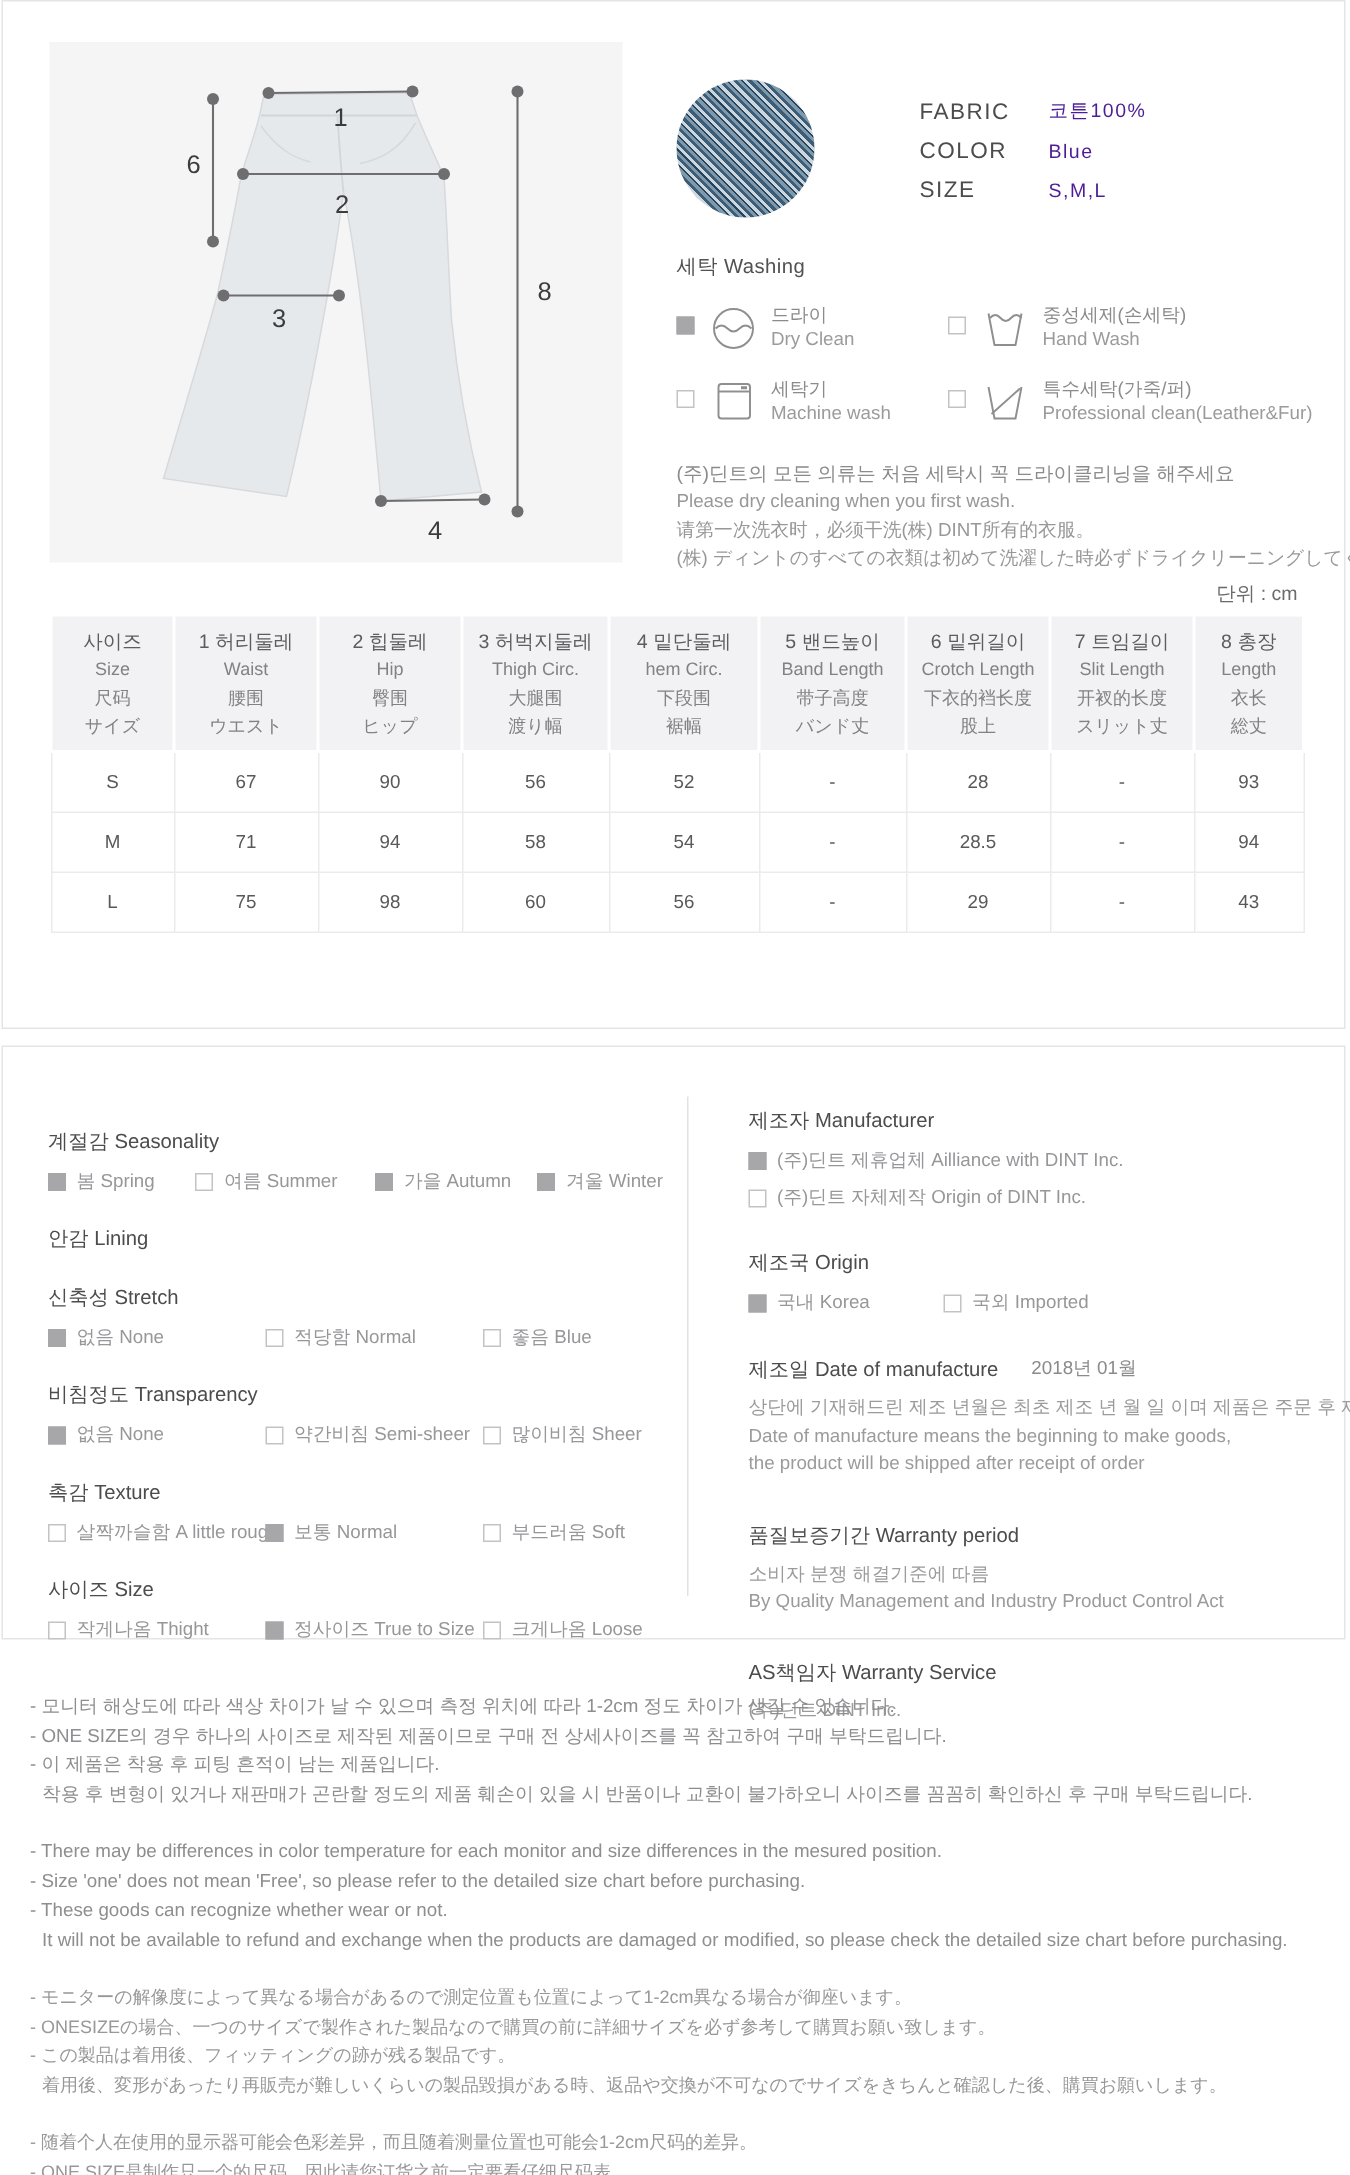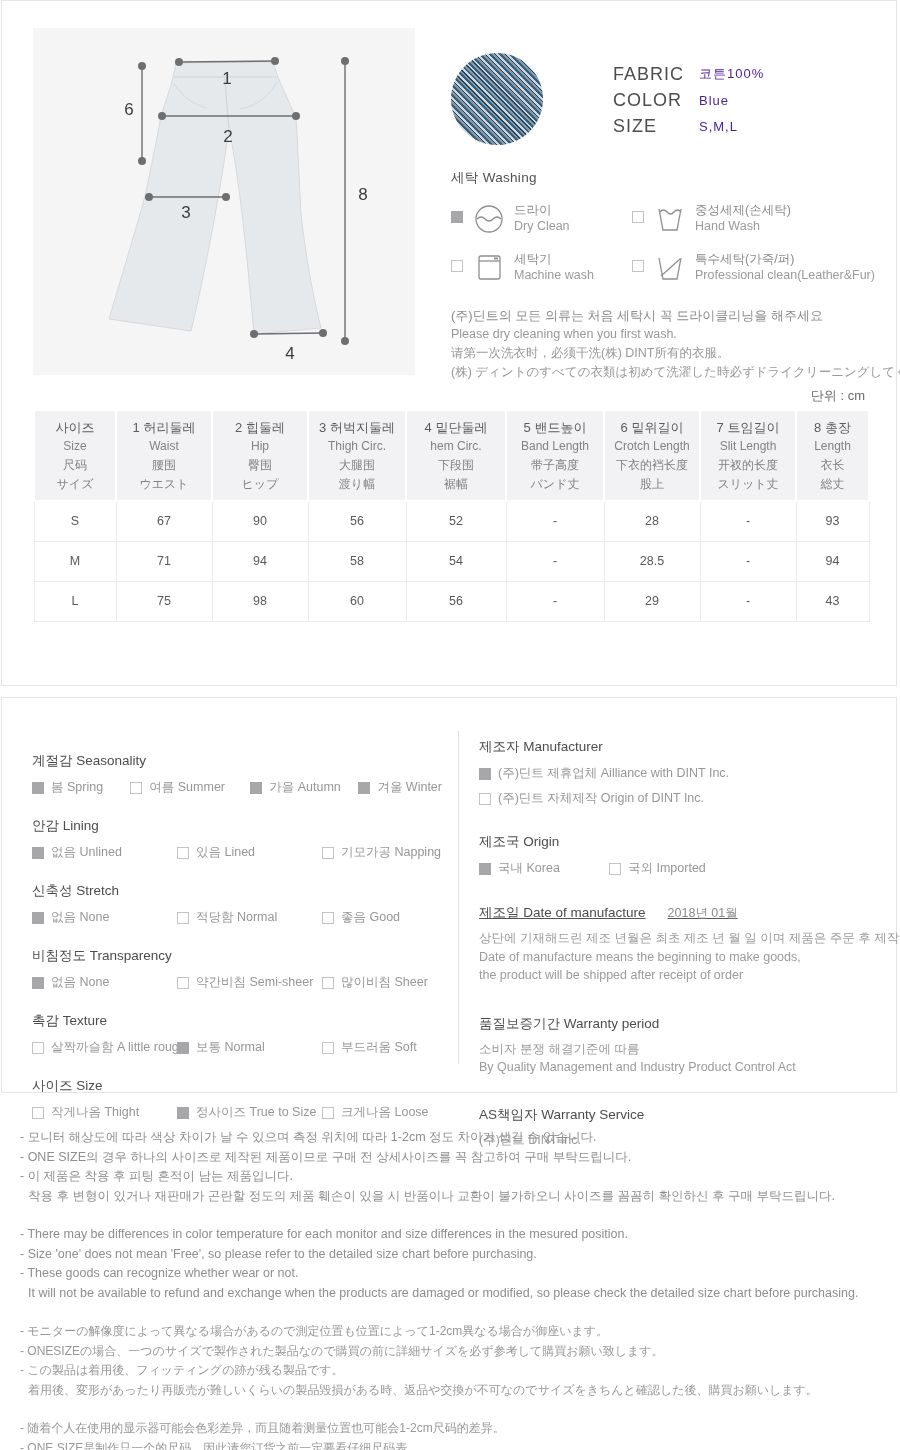--- a/index.html
+++ b/index.html
@@ -20,21 +20,21 @@
   
   .fabric-block { position:absolute; left:449px; top:52px; display:flex; }
   .swatch {
     width:92px; height:92px; border-radius:50%;
     background:
       repeating-linear-gradient(45deg,#3c5d77 0 2px,#7e99ab 2px 4px,#24435c 4px 5px,#cdd6dc 5px 7px),
       #4e6f88;
   }
   .fabric-rows { margin-left:70px; padding-top:8px; }
   .fabric-row { display:flex; height:26px; align-items:center; }
-  .fabric-label { width:86px; font-size:18px; letter-spacing:1px; color:#4c4c4e; }
+  .fabric-label { width:86px; font-size:15px; letter-spacing:1px; color:#4c4c4e; }
   .fabric-value { font-size:13px; letter-spacing:1px; color:#4c1d95; }
 
   
   .washing { position:absolute; left:449px; top:168px; width:446px; }
   .sec-title { font-size:13.5px; color:#515153; letter-spacing:.3px; }
   .wash-grid { margin-top:14px; display:grid; grid-template-columns:181px auto; row-gap:15px; }
   .wash-item { display:flex; align-items:flex-start; }
   .cb { width:12px; height:12px; border:1px solid #c3c3c5; background:#fff; flex:none; }
   .cb.checked { background:#a7a7a9; border-color:#a7a7a9; }
   .wash-item .cb { margin-top:10px; }
@@ -50,30 +50,30 @@
   .unit-label { position:absolute; right:31px; top:386px; font-size:13px; color:#6a6a6c; }
   .size-table { position:absolute; left:31px; top:408px; border-collapse:collapse; table-layout:fixed; }
   .size-table th { background:#f2f2f4; border:2px solid #fff; padding:7px 0 6px; font-weight:normal; vertical-align:top; }
   .size-table th .h-kr { font-size:13px; color:#5d5d5f; line-height:19px; }
   .size-table th .h-sub { font-size:12px; color:#828284; line-height:19px; }
   .size-table td { border:1px solid #ebebed; height:40px; text-align:center; font-size:12.5px; color:#59595b; }
 
   
   .v-divider { position:absolute; left:456px; top:33px; bottom:28px; width:1px; background:#e2e2e4; }
   .col-left { position:absolute; left:30px; top:54px; width:410px; }
-  .col-right { position:absolute; left:477px; top:40px; width:400px; }
+  .col-right { position:absolute; left:497px; top:40px; width:400px; }
   .grp { margin-bottom:21px; }
   .grp-title { font-size:13.5px; color:#4c4c4e; margin-bottom:9px; }
   .opt-row { display:flex; align-items:center; }
   .opt { display:flex; align-items:center; }
   .opt .cb { margin-right:7px; }
   .opt-label { font-size:12.5px; color:#97979a; white-space:nowrap; }
   .w100{width:100px} .w105{width:122px} .w110{width:110px} .w145{width:145px} .w130{width:130px}
   .opt-stack .opt { margin-bottom:8px; }
-  .grp-inline { display:flex; align-items:center;text-decoration:underline; }
+  .grp-inline { display:flex; align-items:flex-start; }
   .grp-value { font-size:12.5px; color:#8b8b8d; margin-left:22px; }
   .grp-notes { margin-top:7px; }
   .grp-notes div { font-size:12.5px; line-height:18.5px; color:#9b9b9d; white-space:nowrap; }
 
   
   .disclaimers { position:absolute; left:20px; top:1128px; width:870px; }
   .disc-block { margin-bottom:19px; }
   .disc-block div { font-size:12.5px; line-height:19.5px; color:#8e8e90; white-space:nowrap; }
   .disc-block.jp div, .disc-block.cn div { color:#98989a; font-size:12px; }
   .disc-block .cont { padding-left:8px; }
@@ -332,49 +332,35 @@
             <span class="opt-label">가을 Autumn</span>
           </div>
         <div class="opt">
             <span class="cb checked"></span>
             <span class="opt-label">겨울 Winter</span>
           </div>
       </div>
     </div>
     <div class="grp">
       <div class="grp-title">안감 Lining</div>
-      <div class="opt-row">
-        <div class="opt w145">
-            <span class="cb checked"></span>
-            <span class="opt-label">없음 Unlined</span>
-          </div>
-        <div class="opt w145">
-            <span class="cb"></span>
-            <span class="opt-label">있음 Lined</span>
-          </div>
-        <div class="opt">
-            <span class="cb"></span>
-            <span class="opt-label">기모가공 Napping</span>
-          </div>
-      </div>
     </div>
     <div class="grp">
       <div class="grp-title">신축성 Stretch</div>
       <div class="opt-row">
         <div class="opt w145">
             <span class="cb checked"></span>
             <span class="opt-label">없음 None</span>
           </div>
         <div class="opt w145">
             <span class="cb"></span>
             <span class="opt-label">적당함 Normal</span>
           </div>
         <div class="opt">
             <span class="cb"></span>
-            <span class="opt-label">좋음 Good</span>
+            <span class="opt-label">좋음 Blue</span>
           </div>
       </div>
     </div>
     <div class="grp">
       <div class="grp-title">비침정도 Transparency</div>
       <div class="opt-row">
         <div class="opt w145">
             <span class="cb checked"></span>
             <span class="opt-label">없음 None</span>
           </div>

